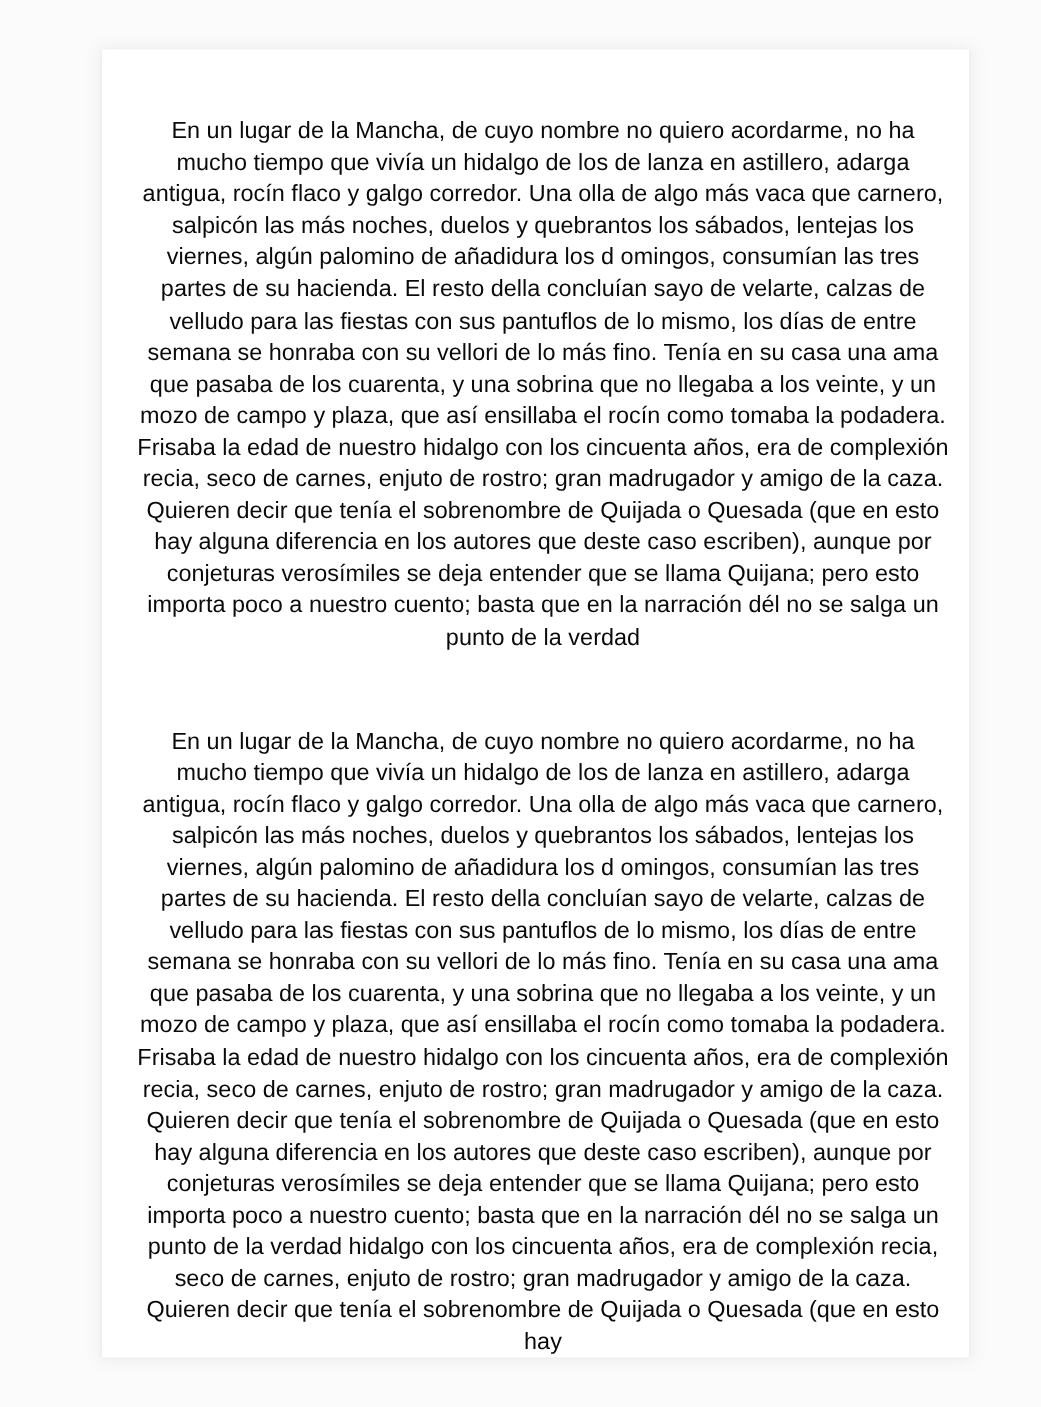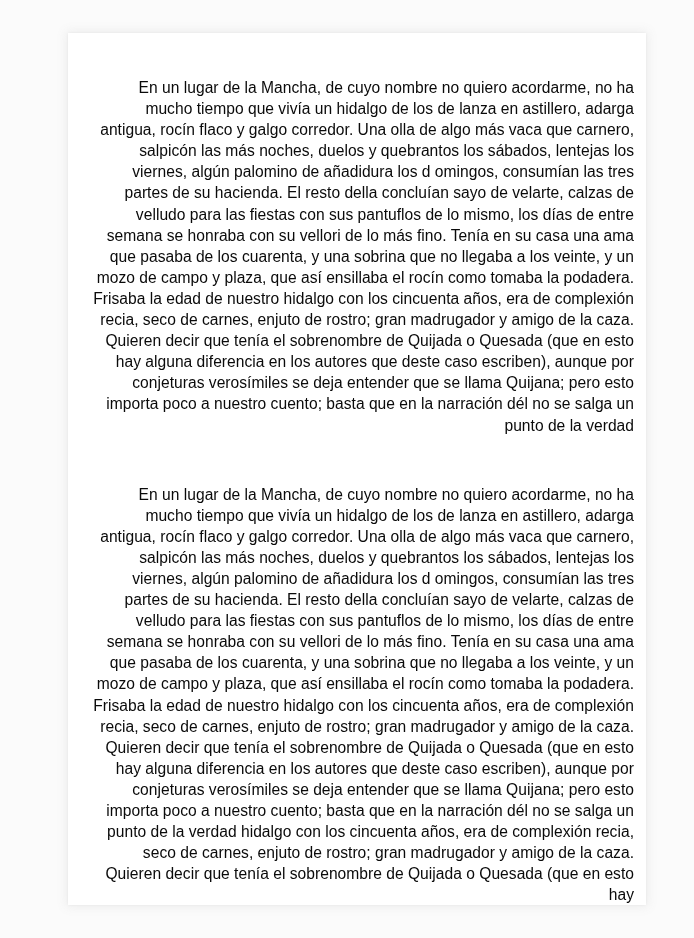--- a/index.html
+++ b/index.html
@@ -36,21 +36,21 @@
     left: 0;
     top: 0;
     width: 578px;
     padding: 44px 12px 0 22px;
     box-sizing: border-box;
   }
   .para {
     font-size: 15.6px;
     line-height: 21.1px;
     color: #0a0a0a;
-    text-align: right;
+    text-align: center;
     letter-spacing: 0.002em;
     word-spacing: -0.004em;
     margin: 0;
     white-space: pre-wrap;
     -webkit-font-smoothing: antialiased;
   }
   .para + .para {
     margin-top: 48px;
   }
 </style>

